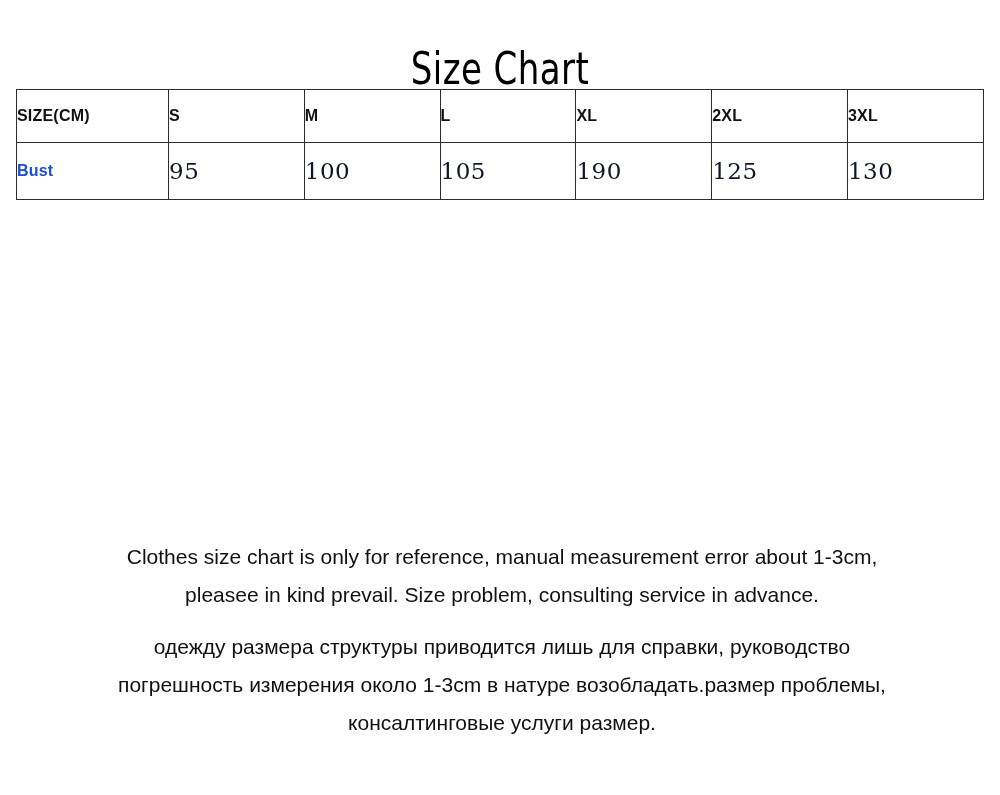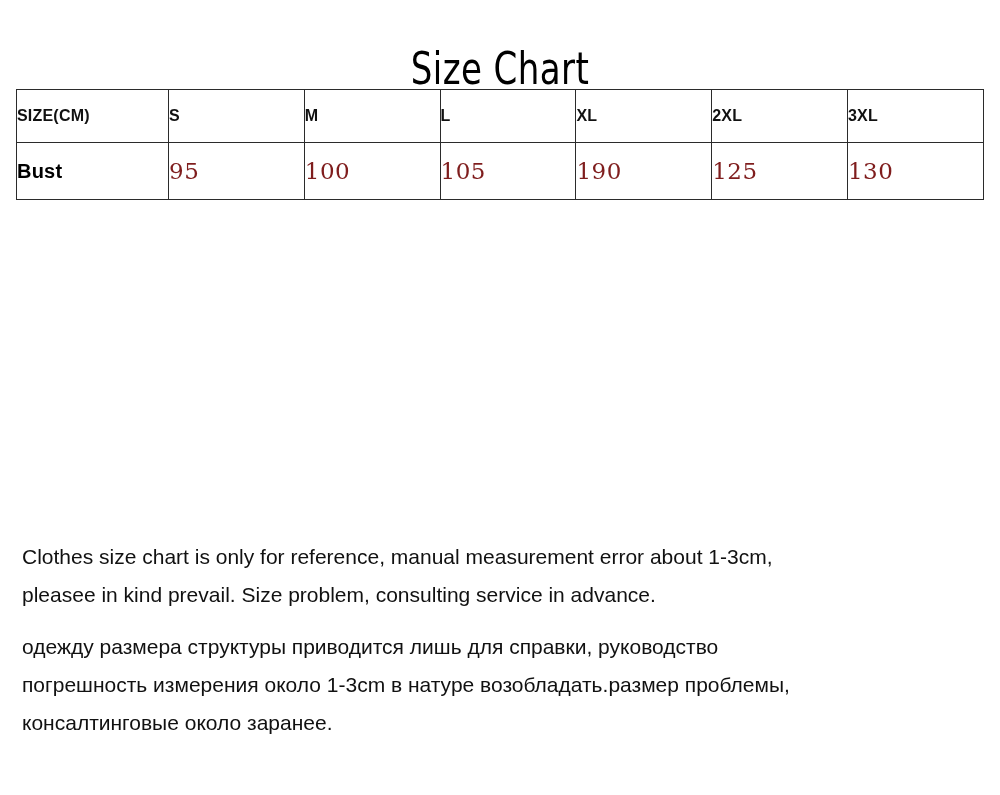--- a/index.html
+++ b/index.html
@@ -57,29 +57,29 @@
     height: 52px;
     font-size: 16px;
     font-weight: bold;
     color: #111111;
     letter-spacing: 0.2px;
   }
   table.size-table tbody td {
     height: 56px;
   }
   td.row-label, th.corner-label {
-    font-size: 20px;
+    font-size: 16px;
     font-weight: bold;
-    color: #000000;
+    color: #1d4ed8;
     letter-spacing: 0.2px;
   }
   td.value-cell {
     font-size: 23px;
     font-weight: 400;
-    color: #7f1d1d;
+    color: #0f172a;
     font-family: "DejaVu Serif", "Liberation Serif", serif;
     letter-spacing: 0.5px;
   }
   col.label-col { width: 152px; }
   col.size-col  { width: 135.8px; }
 
   
   .notes {
     position: absolute;
     left: 22px;
@@ -91,20 +91,21 @@
     line-height: 38px;
     color: #111111;
     font-weight: 400;
   }
   .note-block.english {
     margin-bottom: 14px;
   }
   .note-line {
     display: block;
     white-space: nowrap;
+    text-align: center;
   }
 </style>
 </head>
 <body>
 
 <h1 class="page-title">Size Chart</h1>
 
 <div class="size-table-wrap">
   <table class="size-table">
     <colgroup>
@@ -142,15 +143,15 @@
 </div>
 
 <div class="notes">
   <div class="note-block english">
     <span class="note-line">Clothes size chart is only for reference, manual measurement error about 1-3cm,</span>
     <span class="note-line">pleasee in kind prevail. Size problem, consulting service in advance.</span>
   </div>
   <div class="note-block russian">
     <span class="note-line">одежду размера структуры приводится лишь для справки, руководство</span>
     <span class="note-line">погрешность измерения около 1-3cm в натуре возобладать.размер проблемы,</span>
-    <span class="note-line">консалтинговые около заранее.</span>
+    <span class="note-line">консалтинговые услуги размер.</span>
   </div>
 </div>
 
 </body></html>

